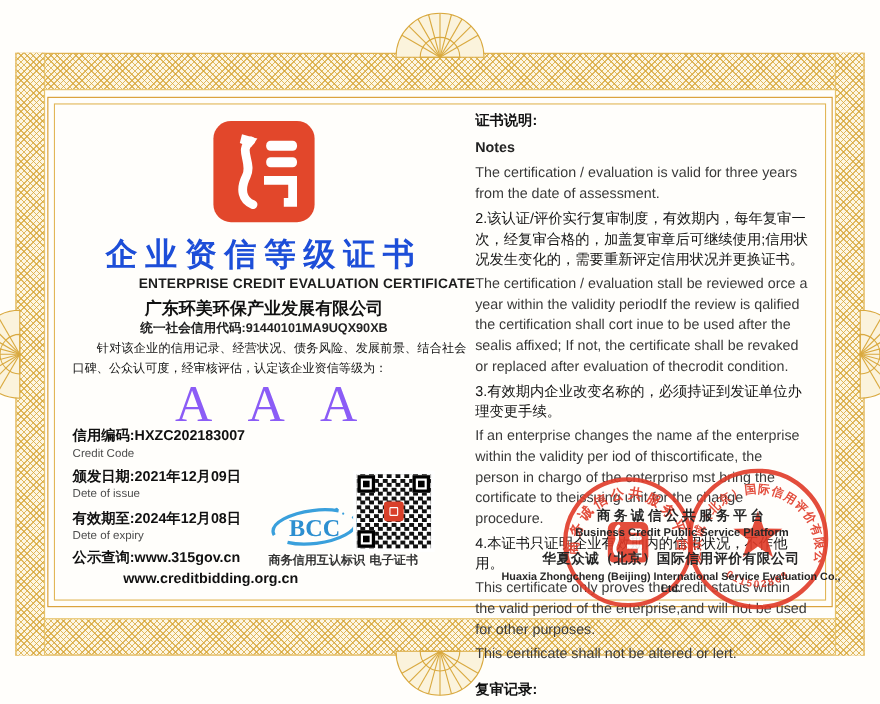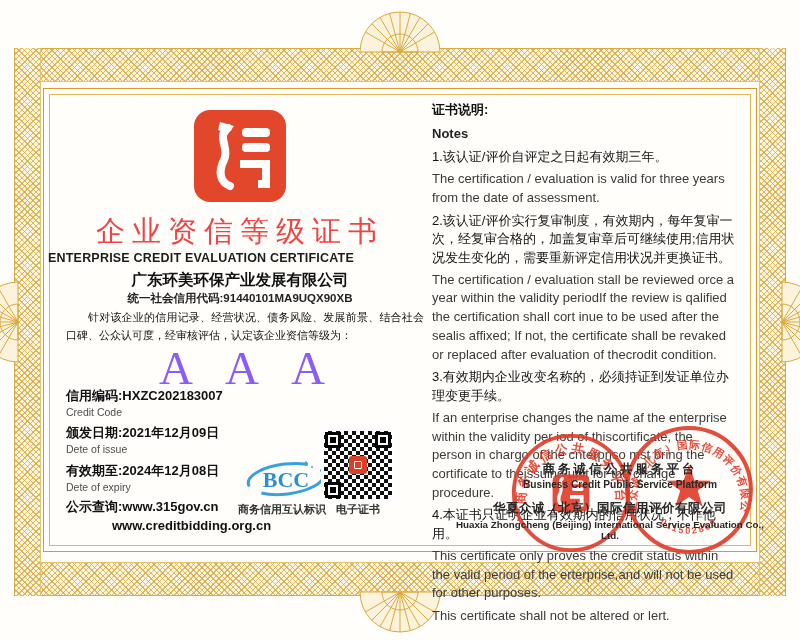--- a/index.html
+++ b/index.html
@@ -19,39 +19,39 @@
   .band-right  { left:759px; top:48px; width:27px; height:548px; border-right:1px solid #dcab3f; border-left:1px solid #e6c36a;}
   .frame-outer { position:absolute; left:43px; top:88px; width:714px; height:464px;
     border:1.6px solid #d79a2b; z-index:2; }
   .frame-inner { position:absolute; left:49px; top:94px; width:702px; height:452px;
     border:1px solid #e2b657; z-index:2; }
   .crest-svg { position:absolute; left:0; top:0; width:800px; height:640px; z-index:1; pointer-events:none; }
 
   
   .logo { position:absolute; left:190px; top:106px; width:100px; height:100px; z-index:3; }
   .title-zh { position:absolute; left:60px; top:212px; width:360px; text-align:center;
-    font-size:29px; font-weight:normal; color:#ef4444; letter-spacing:7px; z-index:3; }
-  .title-en { position:absolute; left:48px; top:251px; width:384px; text-align:left;
+    font-size:29px; font-weight:bold; color:#1d4ed8; letter-spacing:7px; z-index:3; }
+  .title-en { position:absolute; left:48px; top:251px; width:384px; text-align:right;
     font-size:12.5px; font-weight:600; color:#1c1c1c; letter-spacing:.2px; z-index:3; }
   .company  { position:absolute; left:60px; top:270px; width:360px; text-align:center;
     font-size:15.5px; font-weight:bold; color:#111; z-index:3; }
   .uscc     { position:absolute; left:60px; top:291px; width:360px; text-align:center;
     font-size:11.5px; font-weight:600; color:#222; z-index:3; }
   .statement { position:absolute; left:66px; top:309px; width:358px;
     font-size:11px; line-height:1.6; color:#101010; text-indent:2em; text-align:justify; z-index:3; }
   .rating { position:absolute; left:78px; top:341px; width:360px; text-align:center;
     font-family:"Liberation Serif", serif; font-size:47px; font-weight:normal;
     color:#8b5cf6; letter-spacing:32px; z-index:3; }
   .info { position:absolute; left:66px; z-index:3; }
   .info .zh { font-size:13px; font-weight:bold; color:#101010; }
   .info .en { font-size:10.5px; color:#4d4d4d; margin-top:1px; }
   .i-credit { top:387px; } .i-issue { top:424px; } .i-expiry { top:462px; }
   .i-query  { top:498px; } .i-url2 { top:518px; left:112px; }
   .bcc { position:absolute; left:244px; top:458px; width:84px; height:42px; z-index:3; }
-  .bcc-label { position:absolute; left:238px; top:502px; width:100px; text-align:left;
+  .bcc-label { position:absolute; left:238px; top:502px; width:100px; text-align:center;
     font-size:11px; font-weight:bold; color:#333; z-index:3; }
   .qr { position:absolute; left:324px; top:431px; width:68px; height:68px; z-index:3;
     background:
       repeating-conic-gradient(#111 0 25%, #fff 0 50%);
     background-size:8px 8px; outline:3px solid #fff; }
   .qr .finder { position:absolute; width:16px; height:16px; border:3px solid #000; background:#fff; }
   .qr .finder::after { content:""; position:absolute; left:2px; top:2px; width:6px; height:6px; background:#000; }
   .qr .f-tl { left:1px; top:1px; } .qr .f-tr { right:1px; top:1px; } .qr .f-bl { left:1px; bottom:1px; }
   .qr .c-seal { position:absolute; left:25px; top:25px; width:18px; height:18px; background:#d8402a;
     border-radius:3px; display:flex; align-items:center; justify-content:center; }
@@ -170,21 +170,20 @@
     <span class="finder f-bl"></span>
     <span class="c-seal">
         <i></i>
       </span>
   </div>
   <div class="qr-label">电子证书</div>
 
   <div class="notes">
     <div class="h-zh">证书说明:</div>
     <div class="h-en">Notes</div>
-    <p class="zh">1.该认证/评价自评定之日起有效期三年。</p>
     <p class="en">The certification / evaluation is valid for three years from the date of assessment.</p>
     <p class="zh">2.该认证/评价实行复审制度，有效期内，每年复审一次，经复审合格的，加盖复审章后可继续使用;信用状况发生变化的，需要重新评定信用状况并更换证书。</p>
     <p class="en">The certification / evaluation stall be reviewed orce a year within the validity periodIf the review is qalified the certification shall cort inue to be used after the sealis affixed; If not, the certificate shall be revaked or replaced after evaluation of thecrodit condition.</p>
     <p class="zh">3.有效期内企业改变名称的，必须持证到发证单位办理变更手续。</p>
     <p class="en">If an enterprise changes the name af the enterprise within the validity per iod of thiscortificate, the person in chargo of the cnterpriso mst bring the cortificate to theissuing unit for the change procedure.</p>
     <p class="zh">4.本证书只证明企业有效期内的信用状况，不作他用。</p>
     <p class="en">This certificate only proves the credit status within the valid period of the erterprise,and will not be used for other purposes.</p>
     <p class="en">This certificate shall not be altered or lert.</p>
     <div class="reexam">
       <div class="r-zh">复审记录:</div>

